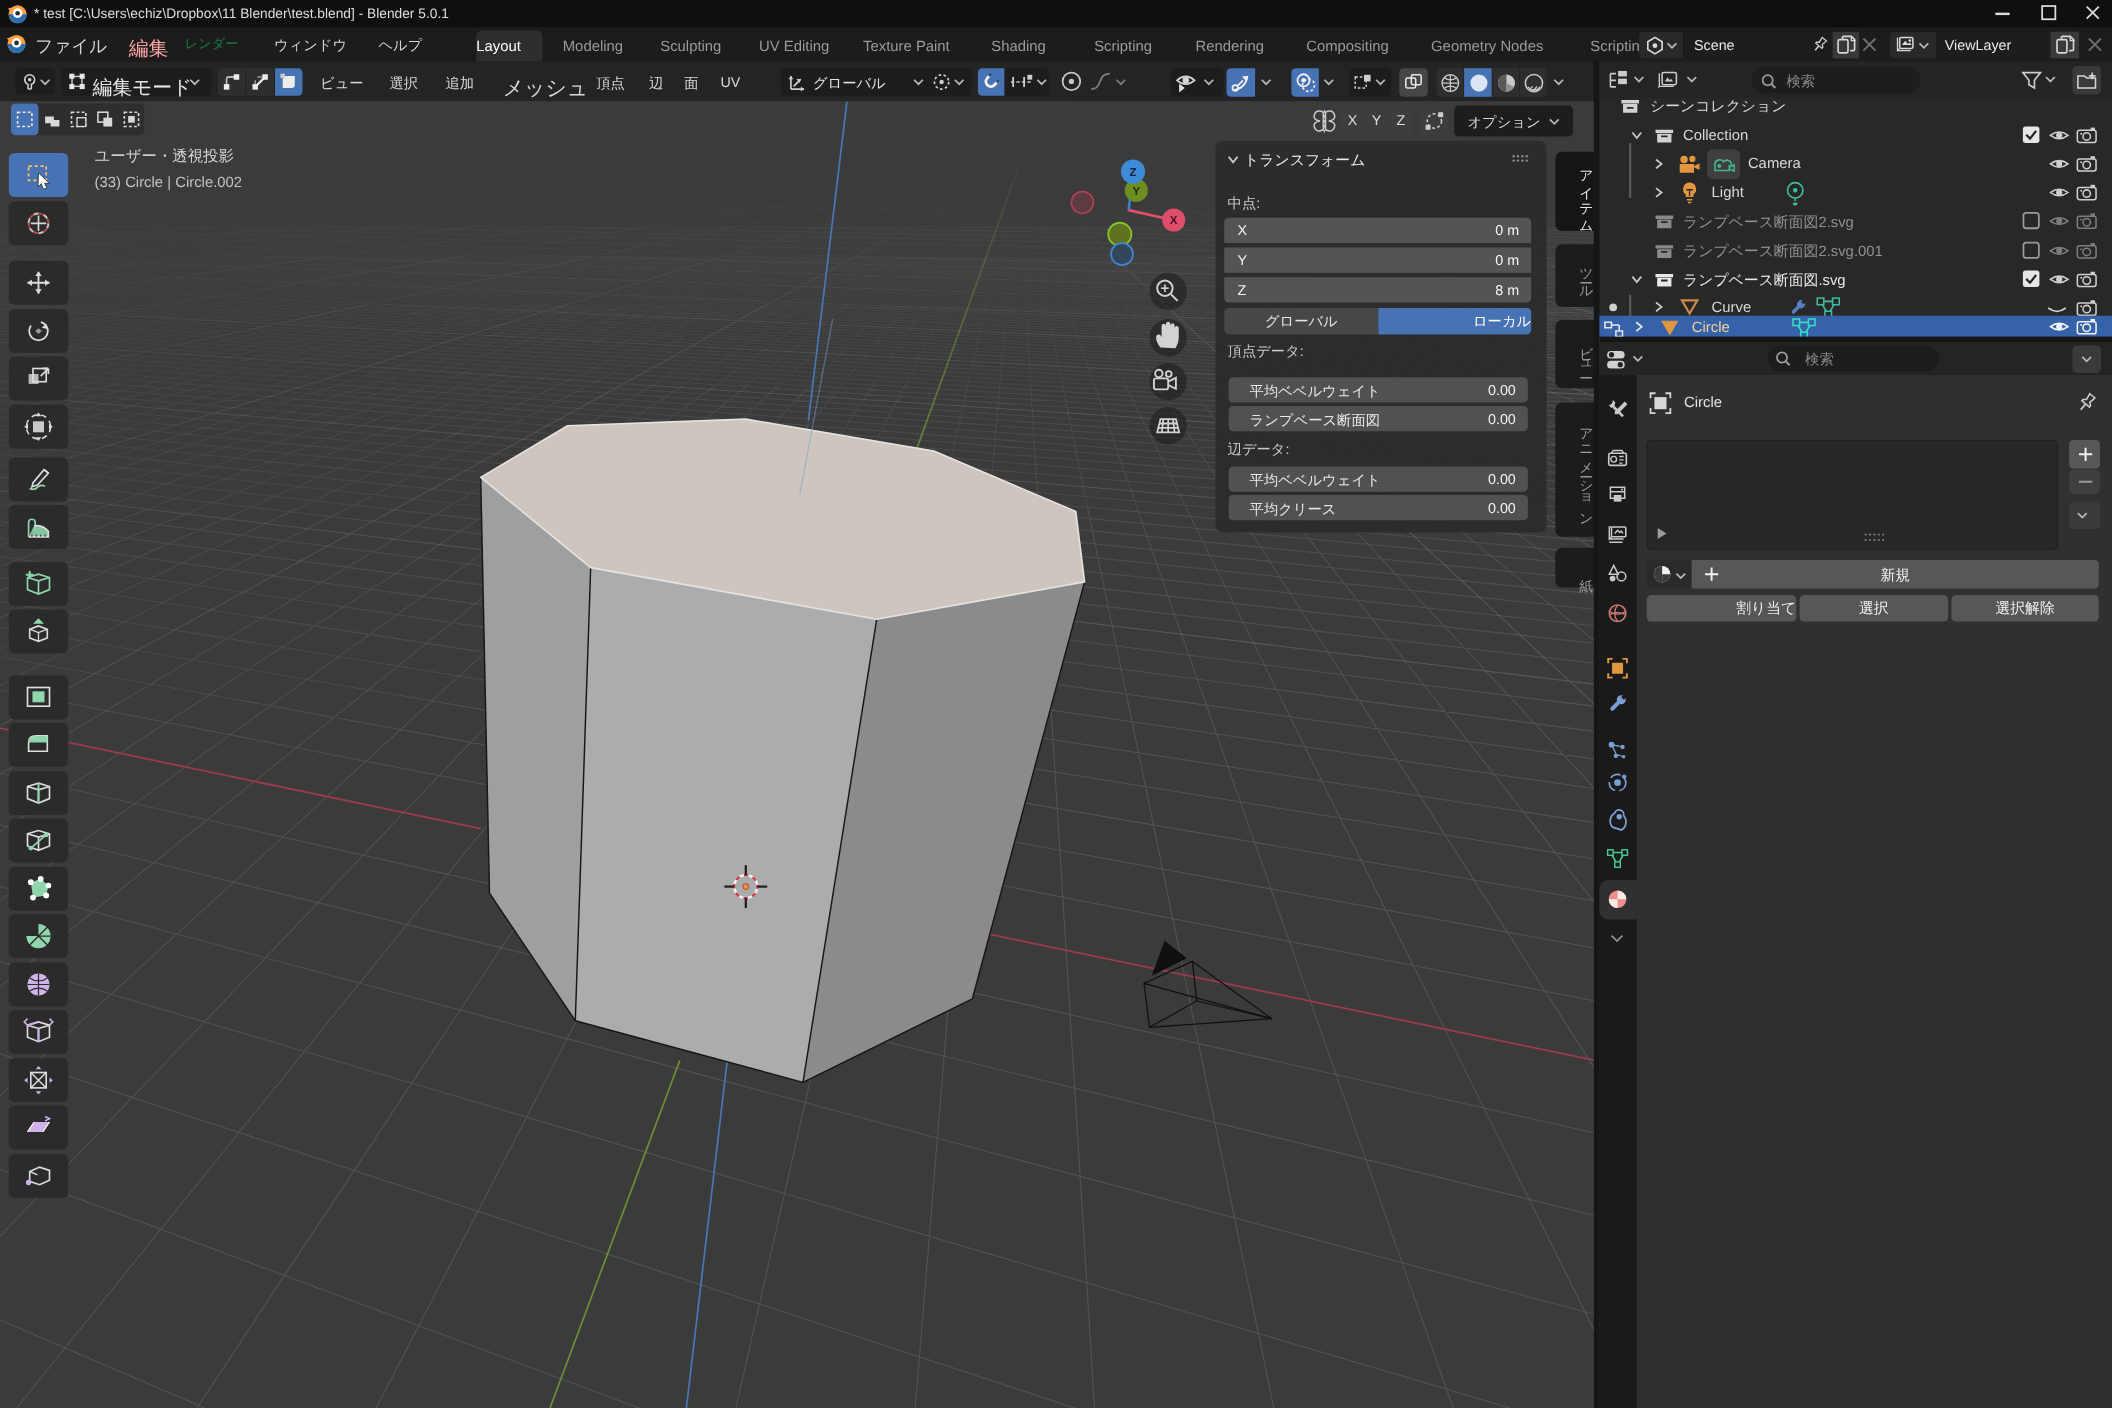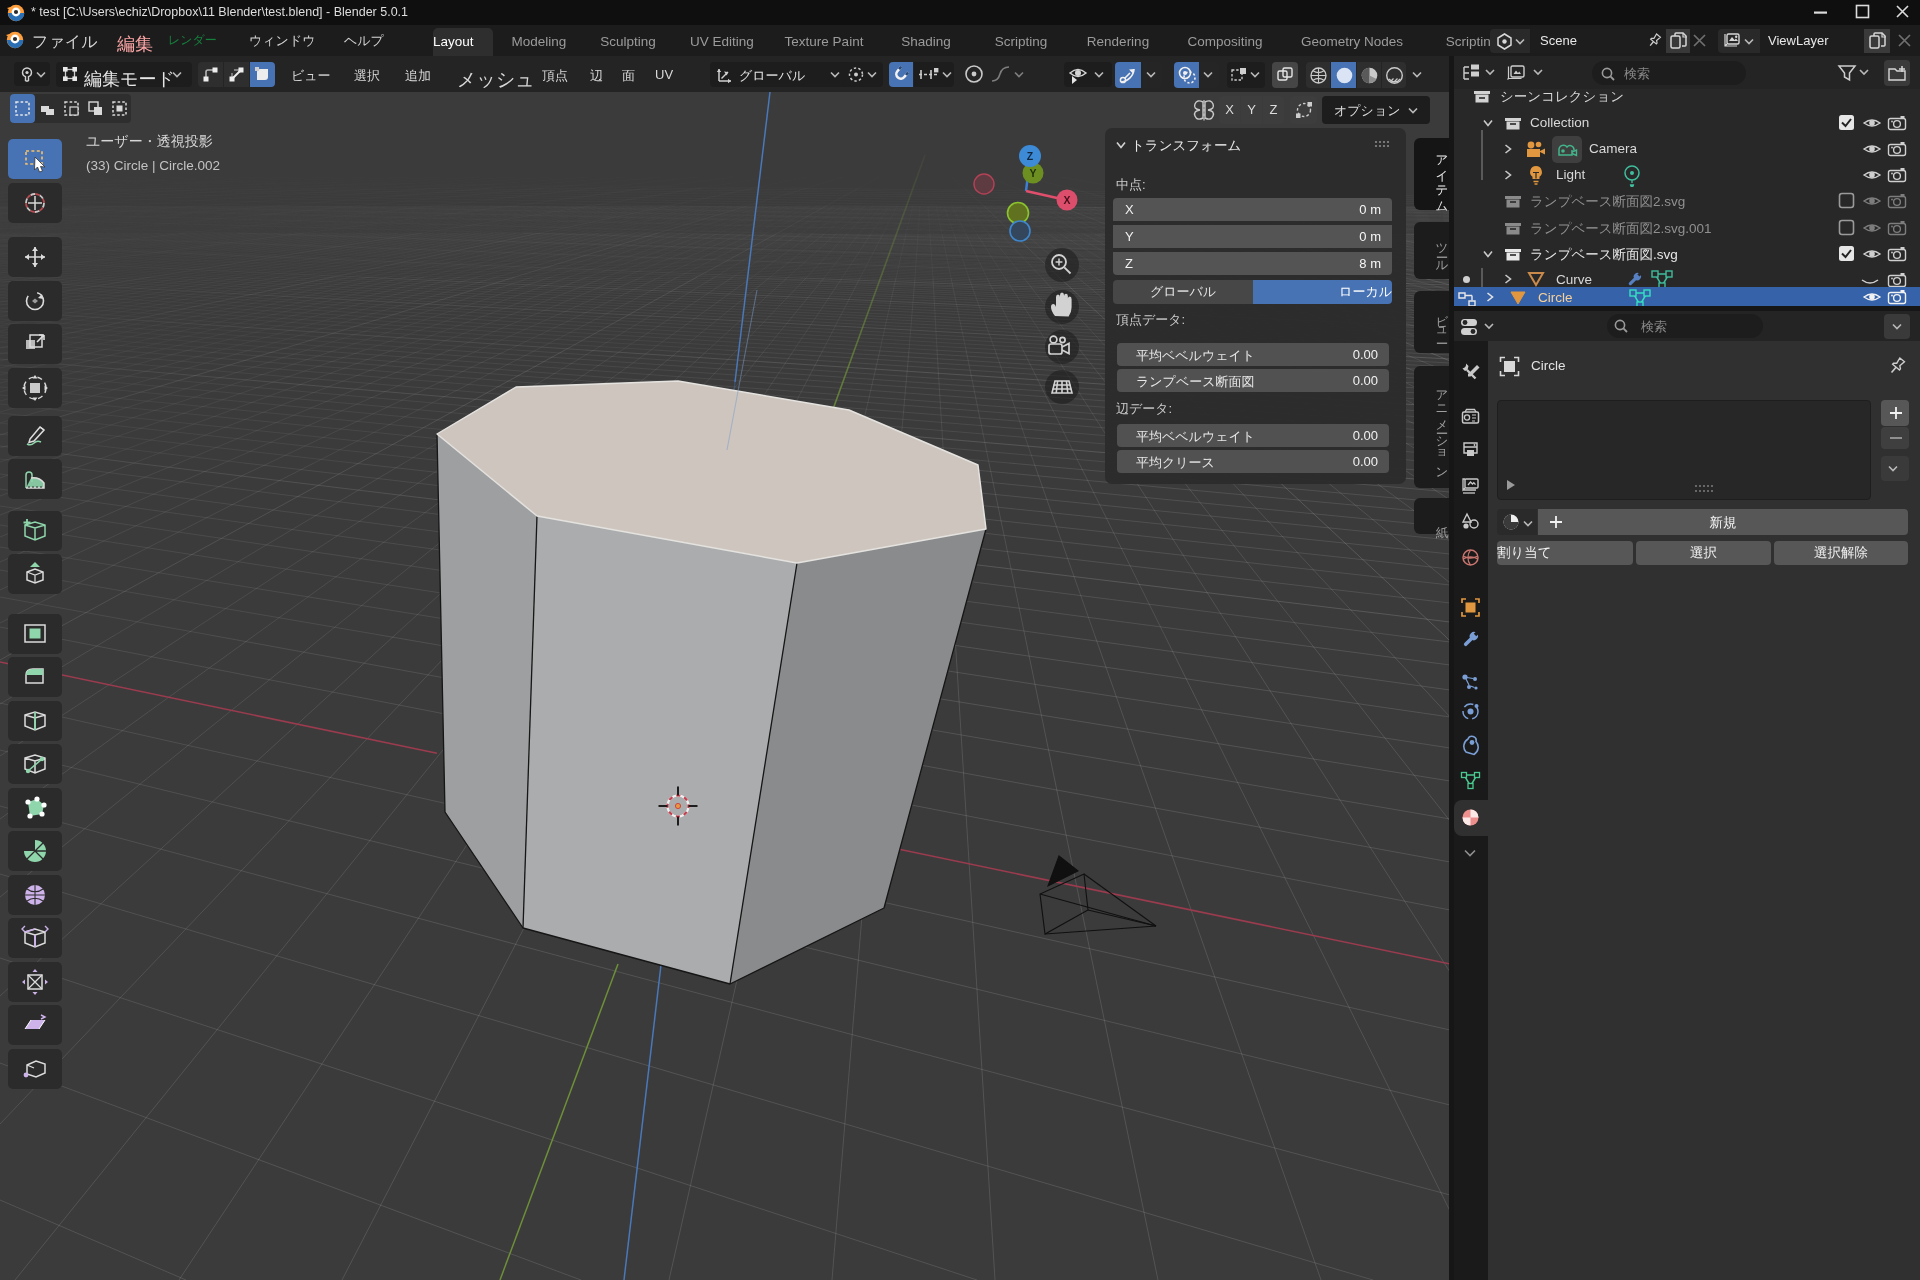--- a/index.html
+++ b/index.html
@@ -976,14 +976,14 @@
   </svg>
 <svg style="position:absolute;left:1523px;top:520px;" width="10" height="7" viewBox="0 0 10 7">
     <polyline points="1,1.5 5,5.5 9,1.5" stroke="#b9b9b9" stroke-width="1.6" fill="none"></polyline>
   </svg>
 <div style="left:1538px;top:509px;width:370px;height:26px;background:#575757;border-radius:0 4px 4px 0">
 </div>
 <svg style="position:absolute;left:1548px;top:514px;" width="16" height="16" viewBox="0 0 16 16">
     <path d="M8 2 v12 M2 8 h12" stroke="#f2f2f2" stroke-width="1.8"></path>
   </svg>
 <div class="t" style="left:1538px;top:514px;width:370px;text-align:center;font-size:13.5px;color:#f5f5f5">新規</div>
-<div style="left:1497px;top:541px;width:136px;height:24px;background:#575757;border-radius:4px;color:#f2f2f2;font-size:13.5px;text-align:left;line-height:23px">割り当て</div>
+<div style="left:1497px;top:541px;width:136px;height:24px;background:#575757;border-radius:4px;color:#f2f2f2;font-size:13.5px;text-align:right;line-height:23px">割り当て</div>
 <div style="left:1636px;top:541px;width:135px;height:24px;background:#575757;border-radius:4px;color:#f2f2f2;font-size:13.5px;text-align:center;line-height:23px">選択</div>
 <div style="left:1774px;top:541px;width:134px;height:24px;background:#575757;border-radius:4px;color:#f2f2f2;font-size:13.5px;text-align:center;line-height:23px">選択解除</div>
 </body></html>

